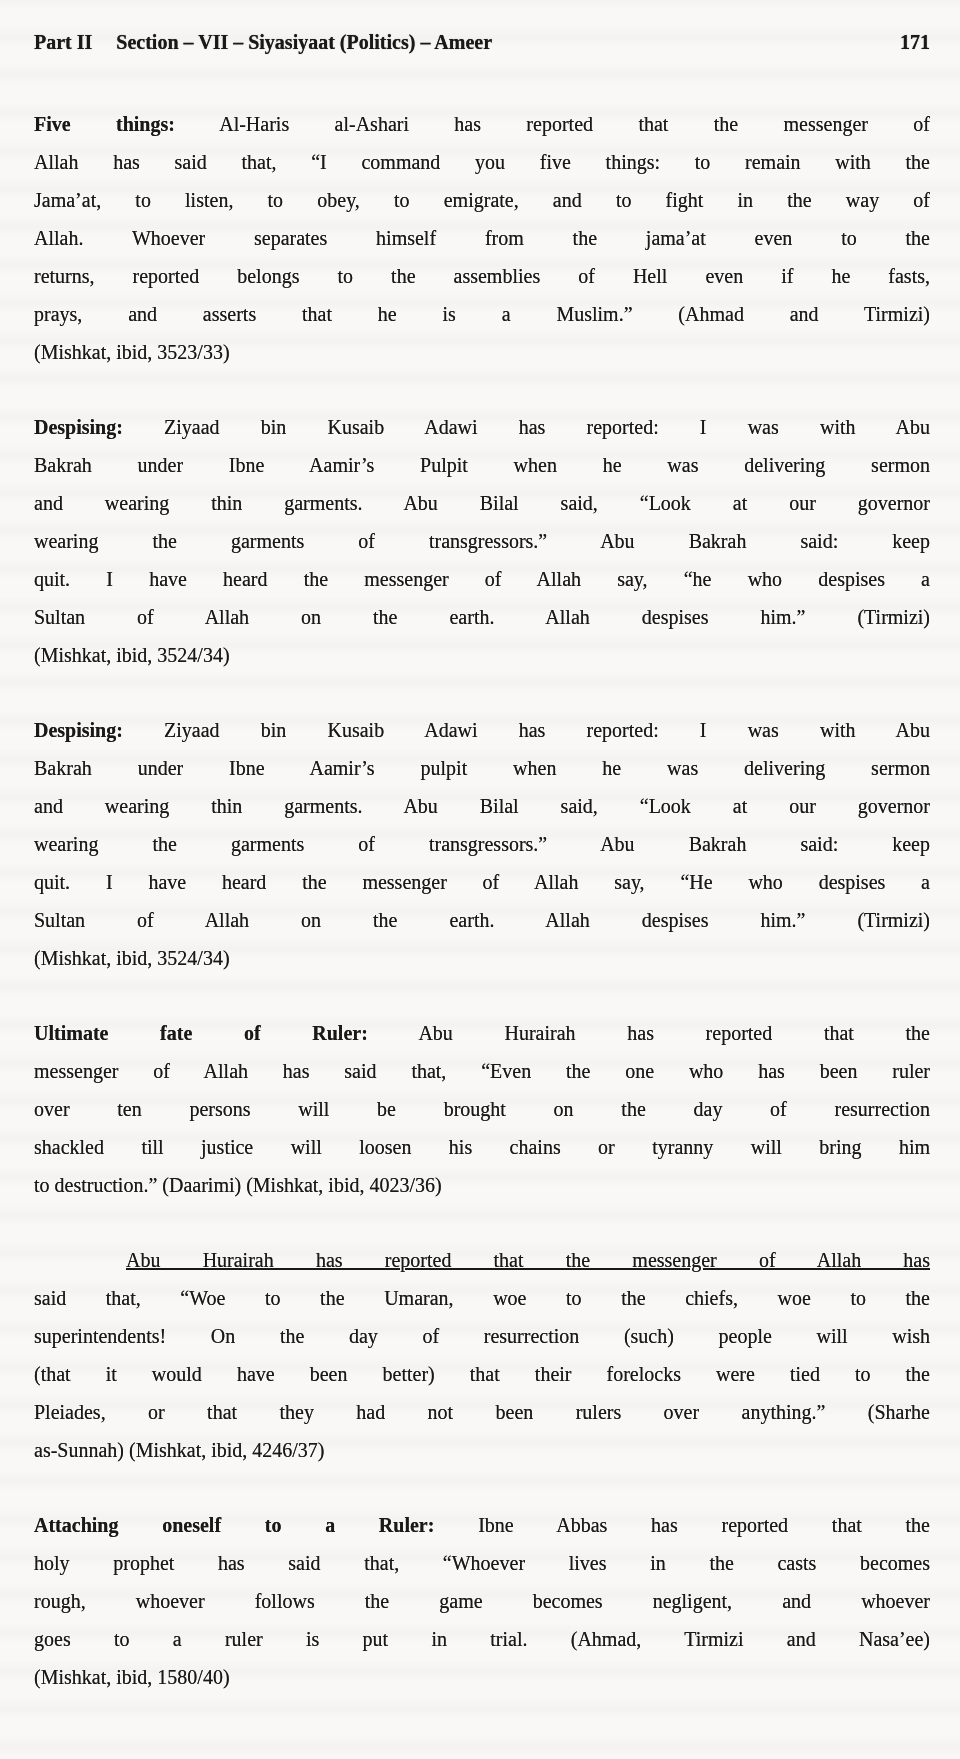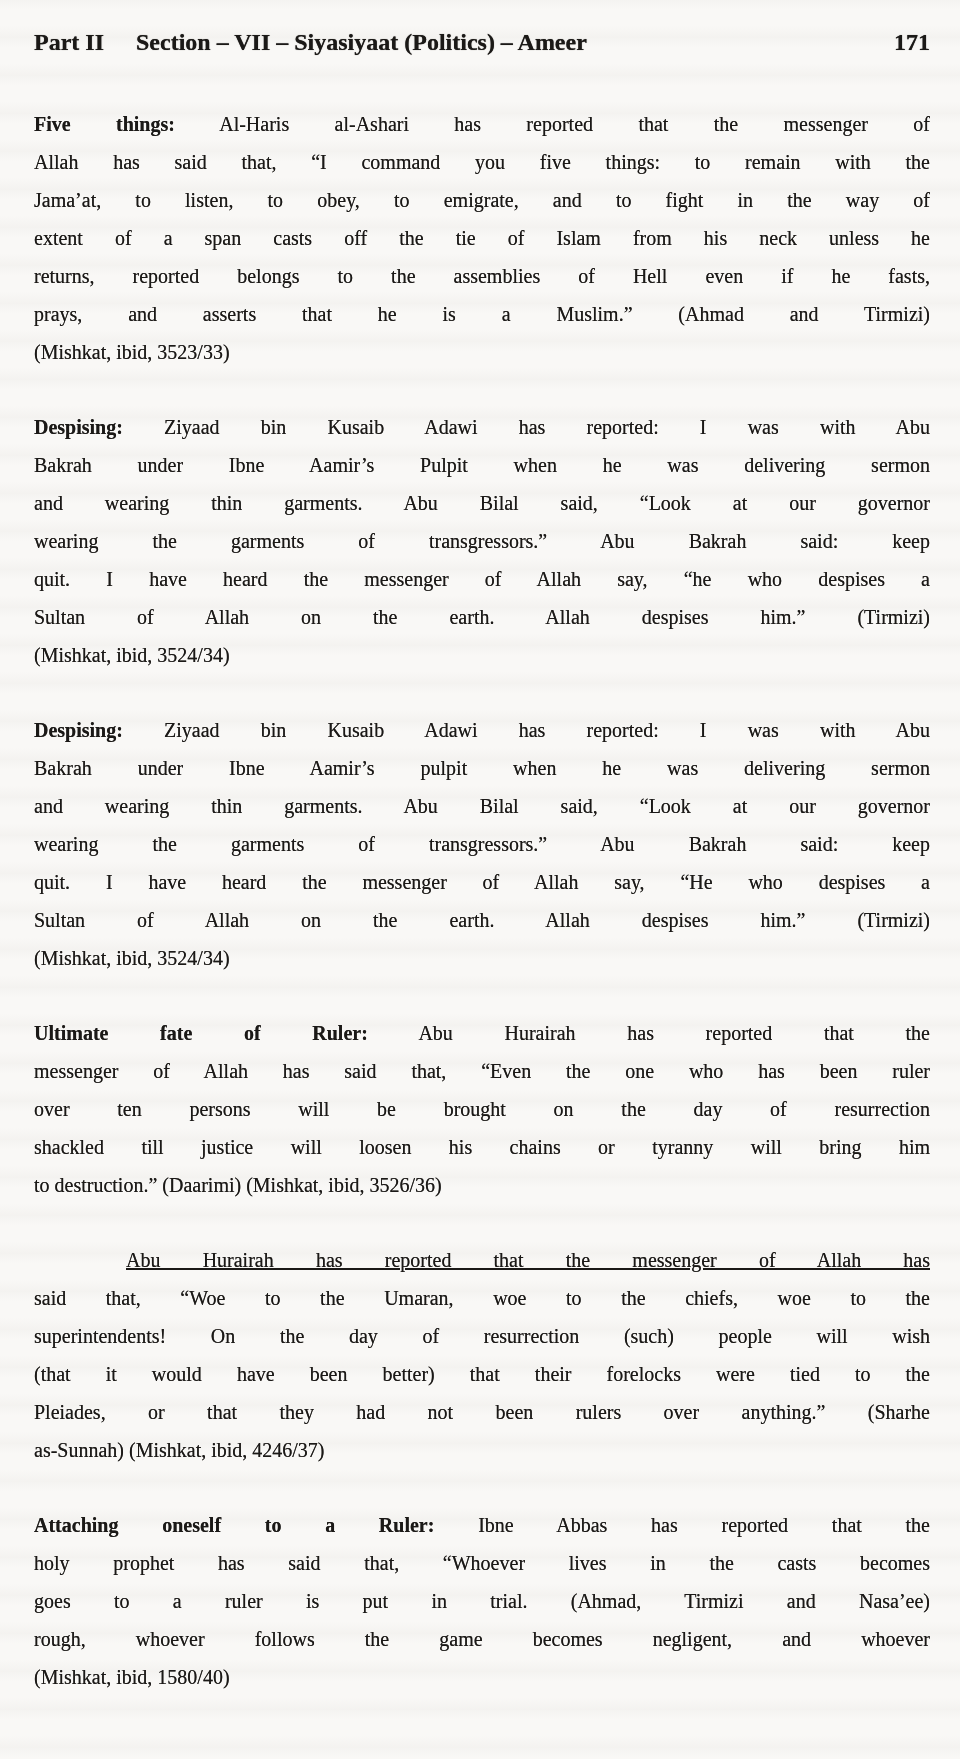--- a/index.html
+++ b/index.html
@@ -17,23 +17,23 @@
       repeating-linear-gradient(180deg,
         rgba(140,135,125,0.045) 0px, rgba(140,135,125,0.0) 9px,
         rgba(140,135,125,0.0) 26px, rgba(140,135,125,0.05) 38px),
       #f9f8f6;
     overflow: hidden;
     color: #1b1917;
   }
   .header {
     display: flex;
     align-items: baseline;
-    gap: 32px;
+    gap: 24px;
     font-weight: bold;
-    font-size: 24px;
+    font-size: 20px;
     line-height: 40px;
     white-space: nowrap;
     text-shadow: 0 0 0.7px rgba(25,22,20,0.85);
   }
   .pageno {
     margin-left: auto;
     margin-right: 0;
   }
   .body-text { }
   .para {
@@ -58,21 +58,21 @@
   <div class="header">
     <span>Part II</span>
     <span>Section – VII – Siyasiyaat (Politics) – Ameer</span>
     <span class="pageno">171</span>
   </div>
   <div class="body-text">
       <div class="para">
         <div class="line"><span class="lead">Five things:</span> Al-Haris al-Ashari has reported that the messenger of</div>
         <div class="line">Allah has said that, “I command you five things: to remain with the</div>
         <div class="line">Jama’at, to listen, to obey, to emigrate, and to fight in the way of</div>
-        <div class="line">extent of a span casts off the tie of Islam from his neck unless he</div>
+        <div class="line">Allah. Whoever separates himself from the jama’at even to the</div>
         <div class="line">returns, reported belongs to the assemblies of Hell even if he fasts,</div>
         <div class="line">prays, and asserts that he is a Muslim.” (Ahmad and Tirmizi)</div>
         <div class="line last">(Mishkat, ibid, 3523/33)</div>
       </div>
       <div class="para">
         <div class="line"><span class="lead">Despising:</span> Ziyaad bin Kusaib Adawi has reported: I was with Abu</div>
         <div class="line">Bakrah under Ibne Aamir’s Pulpit when he was delivering sermon</div>
         <div class="line">and wearing thin garments. Abu Bilal said, “Look at our governor</div>
         <div class="line">wearing the garments of transgressors.” Abu Bakrah said: keep</div>
         <div class="line">quit. I have heard the messenger of Allah say, “he who despises a</div>
@@ -86,31 +86,31 @@
         <div class="line">wearing the garments of transgressors.” Abu Bakrah said: keep</div>
         <div class="line">quit. I have heard the messenger of Allah say, “He who despises a</div>
         <div class="line">Sultan of Allah on the earth. Allah despises him.” (Tirmizi)</div>
         <div class="line last">(Mishkat, ibid, 3524/34)</div>
       </div>
       <div class="para">
         <div class="line"><span class="lead">Ultimate fate of Ruler:</span> Abu Hurairah has reported that the</div>
         <div class="line">messenger of Allah has said that, “Even the one who has been ruler</div>
         <div class="line">over ten persons will be brought on the day of resurrection</div>
         <div class="line">shackled till justice will loosen his chains or tyranny will bring him</div>
-        <div class="line last">to destruction.” (Daarimi) (Mishkat, ibid, 3526/36)</div>
+        <div class="line last">to destruction.” (Daarimi) (Mishkat, ibid, 4023/36)</div>
       </div>
       <div class="para">
         <div class="line indent">Abu Hurairah has reported that the messenger of Allah has</div>
         <div class="line">said that, “Woe to the Umaran, woe to the chiefs, woe to the</div>
         <div class="line">superintendents! On the day of resurrection (such) people will wish</div>
         <div class="line">(that it would have been better) that their forelocks were tied to the</div>
         <div class="line">Pleiades, or that they had not been rulers over anything.” (Sharhe</div>
         <div class="line last">as-Sunnah) (Mishkat, ibid, 4246/37)</div>
       </div>
       <div class="para">
         <div class="line"><span class="lead">Attaching oneself to a Ruler:</span> Ibne Abbas has reported that the</div>
         <div class="line">holy prophet has said that, “Whoever lives in the casts becomes</div>
+        <div class="line">rough, whoever follows the game becomes negligent, and whoever</div>
         <div class="line">goes to a ruler is put in trial. (Ahmad, Tirmizi and Nasa’ee)</div>
-        <div class="line">rough, whoever follows the game becomes negligent, and whoever</div>
         <div class="line last">(Mishkat, ibid, 1580/40)</div>
       </div>
     </div>
 </div>
 
 </body></html>

